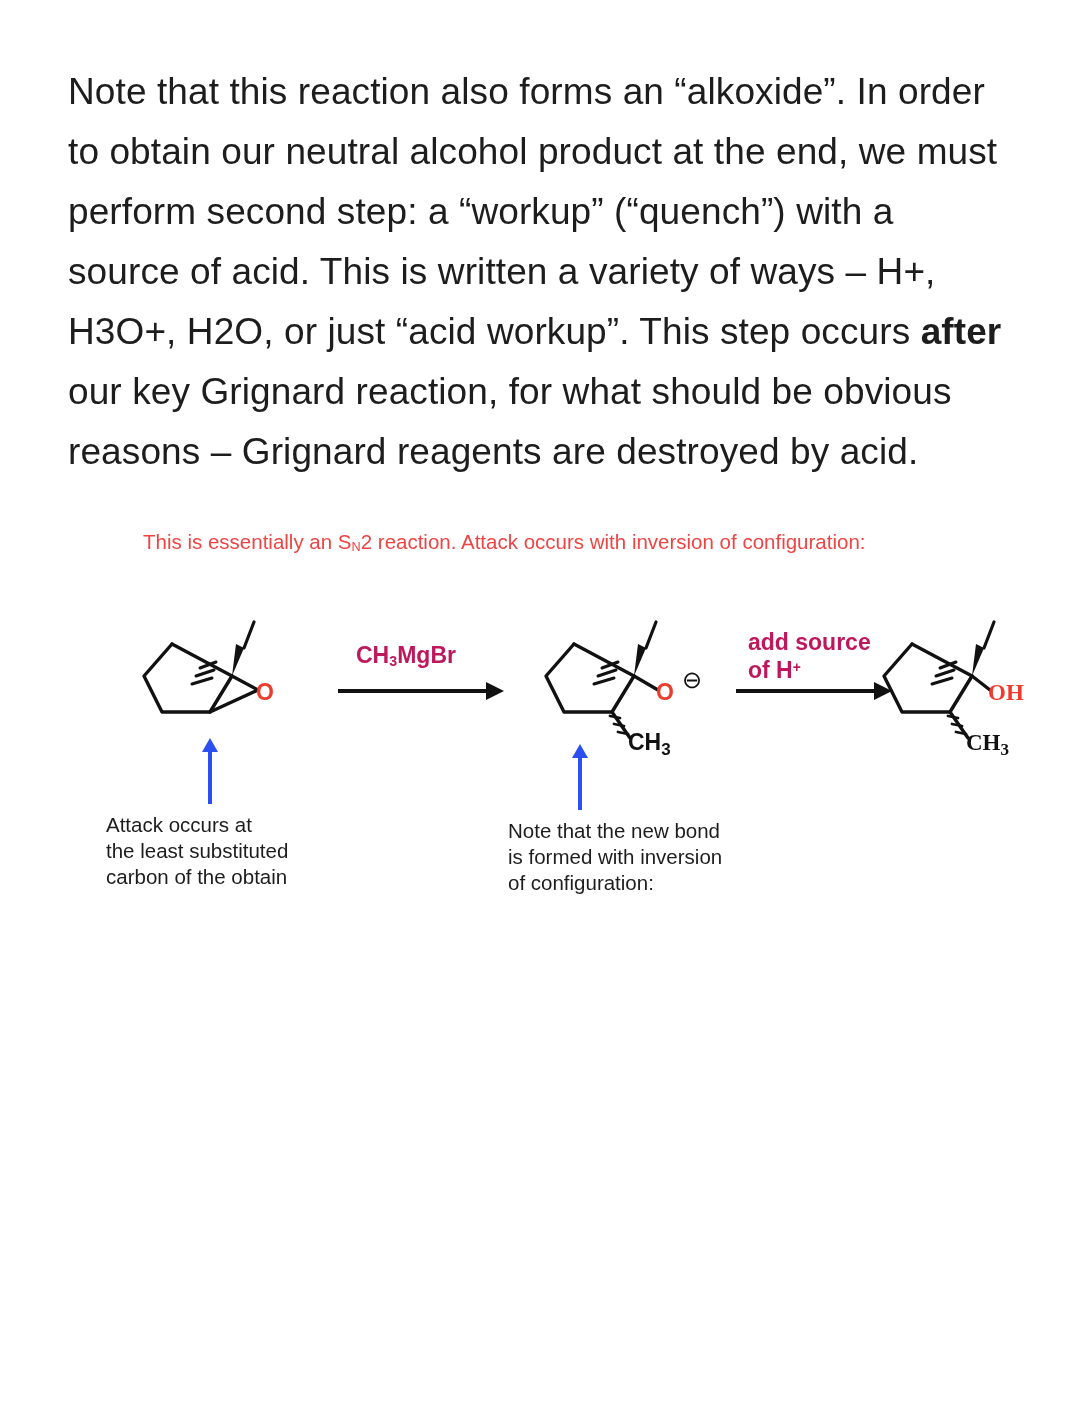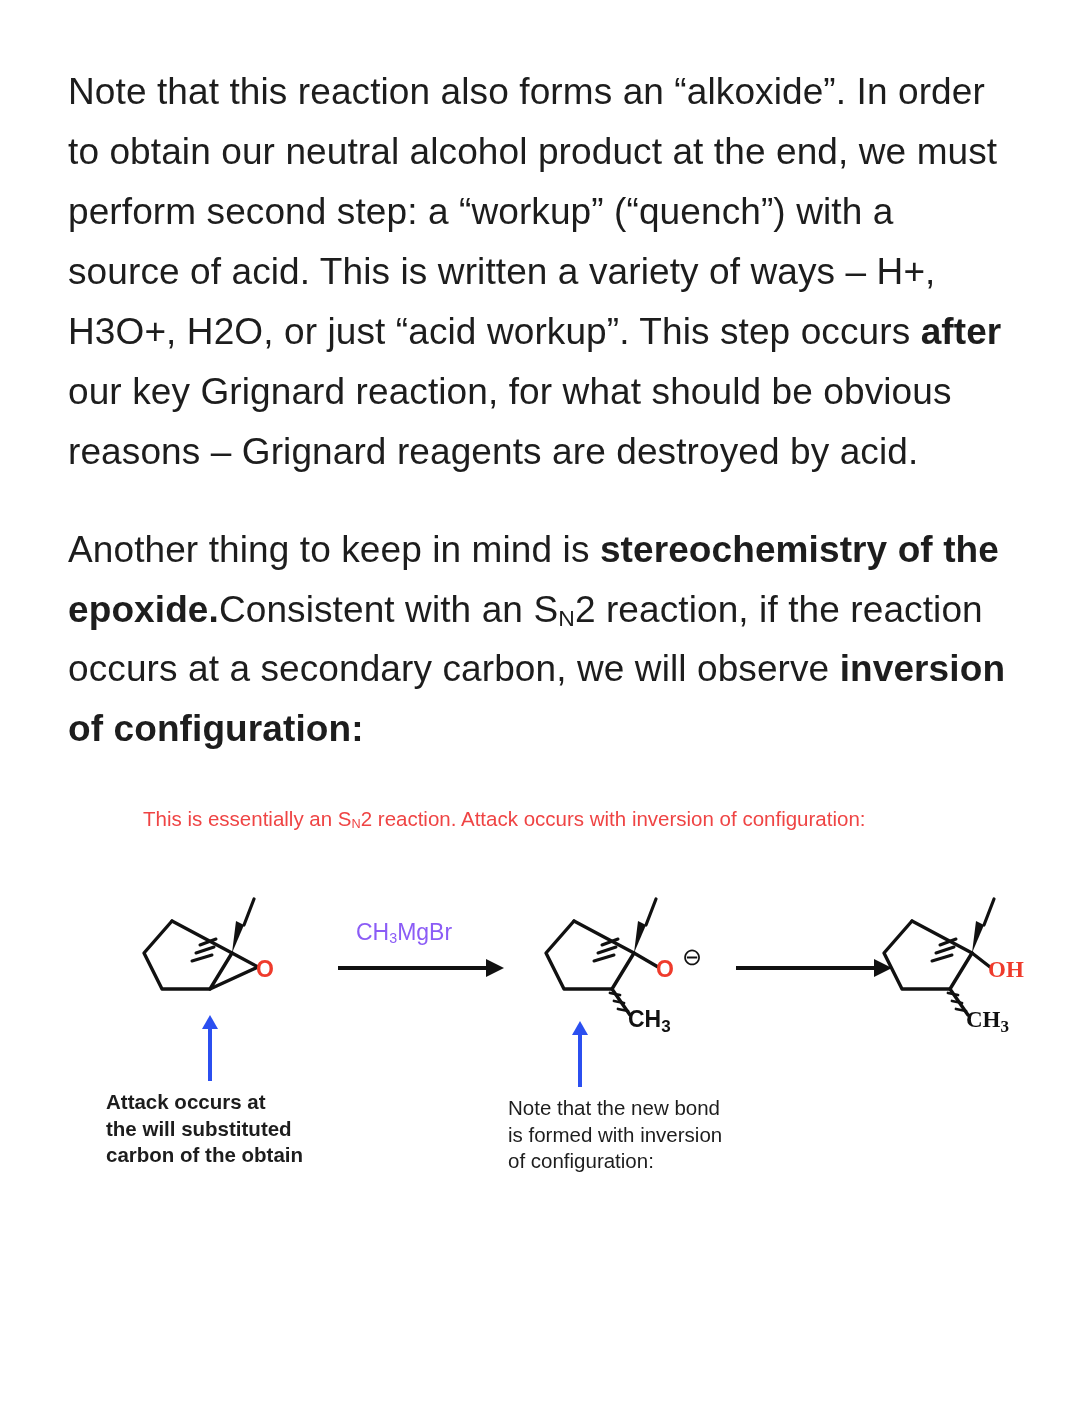--- a/index.html
+++ b/index.html
@@ -70,34 +70,34 @@
   .mol {
     position: absolute;
     width: 190px;
     height: 170px;
   }
   .mol svg { display: block; }
 
   .reagent {
     position: absolute;
     font-size: 23px;
-    font-weight: normal;
-    color: #8b5cf6;
+    font-weight: bold;
+    color: #be185d;
     white-space: nowrap;
   }
   .reagent.two-line { line-height: 1.22; }
 
   .arrow-note {
     position: absolute;
     font-size: 20.5px;
     line-height: 1.28;
     color: #1d1d1d;
   }
   .arrow-note.bold {
-    font-weight: bold;
+    font-weight: normal;
   }
 
   .atom-label {
     font-size: 23px;
     font-weight: bold;
     fill: #111;
   }
   .atom-red {
     font-size: 23px;
     font-weight: bold;
@@ -105,23 +105,20 @@
   }
 </style>
 </head>
 <body>
 
 <div class="page">
 
   <div class="prose">
     <p>
       <span>Note that this reaction also forms an “alkoxide”. In order to obtain our neutral alcohol product at the end, we must perform second step:  a “workup” (“quench”) with a source of acid. This is written a variety of ways – H+, H3O+, H2O, or just “acid workup”. This step occurs </span><b>after</b><span> our key Grignard reaction, for what should be obvious reasons – Grignard reagents are destroyed by acid.</span>
-    </p>
-    <p>
-      <span>Another thing to keep in mind is </span><b>stereochemistry of the epoxide.</b><span>Consistent with an S</span><sub>N</sub><span>2 reaction, if the reaction occurs at a secondary carbon, we will observe </span><b>inversion of configuration:</b>
     </p>
   </div>
 
   <div class="figure">
 
     <div class="fig-caption">
       <span>This is essentially an S</span><sub>N</sub><span>2 reaction. Attack occurs with inversion of configuration:</span>
     </div>
 
     <div class="scheme">
@@ -184,20 +181,24 @@
           <text class="atom-label" x="98" y="158">CH<tspan font-size="17" dy="5">3</tspan></text>
         </svg>
       </div>
 
       <div style="position:absolute; left:666px; top:110px;">
         <svg width="160" height="22" viewBox="0 0 160 22">
           <line x1="2" y1="11" x2="140" y2="11" stroke="#111" stroke-width="4"></line>
           <polygon points="140,2 158,11 140,20" fill="#111"></polygon>
         </svg>
       </div>
+      <div class="reagent two-line" style="left:680px; top:58px;">
+        <div>add source</div>
+        <div>of H<sup>+</sup></div>
+      </div>
 
       <div class="mol" style="left:800px; top:22px;font-family:Liberation Serif, serif;">
         <svg width="200" height="180" viewBox="0 0 200 180">
           <g stroke="#111" stroke-width="3.4" fill="none" stroke-linecap="round" stroke-linejoin="round">
             <polyline points="44,52 16,84 34,120 82,120 104,84"></polyline>
             <polyline points="44,52 104,84"></polyline>
             <polyline points="104,84 122,98"></polyline>
             <polyline points="82,120 100,146"></polyline>
           </g>
           <polygon points="104,84 116,56 108,52" fill="#111"></polygon>
@@ -218,21 +219,21 @@
       </div>
 
       <div style="position:absolute; left:130px; top:166px;">
         <svg width="24" height="70" viewBox="0 0 24 70">
           <line x1="12" y1="68" x2="12" y2="14" stroke="#2b4ff0" stroke-width="4"></line>
           <polygon points="4,16 12,2 20,16" fill="#2b4ff0"></polygon>
         </svg>
       </div>
       <div class="arrow-note bold" style="left:38px; top:242px;">
         <div>Attack occurs at</div>
-        <div>the will substituted</div>
+        <div>the least substituted</div>
         <div>carbon of the obtain</div>
       </div>
 
       <div style="position:absolute; left:500px; top:172px;">
         <svg width="24" height="70" viewBox="0 0 24 70">
           <line x1="12" y1="68" x2="12" y2="14" stroke="#2b4ff0" stroke-width="4"></line>
           <polygon points="4,16 12,2 20,16" fill="#2b4ff0"></polygon>
         </svg>
       </div>
       <div class="arrow-note" style="left:440px; top:248px;">

